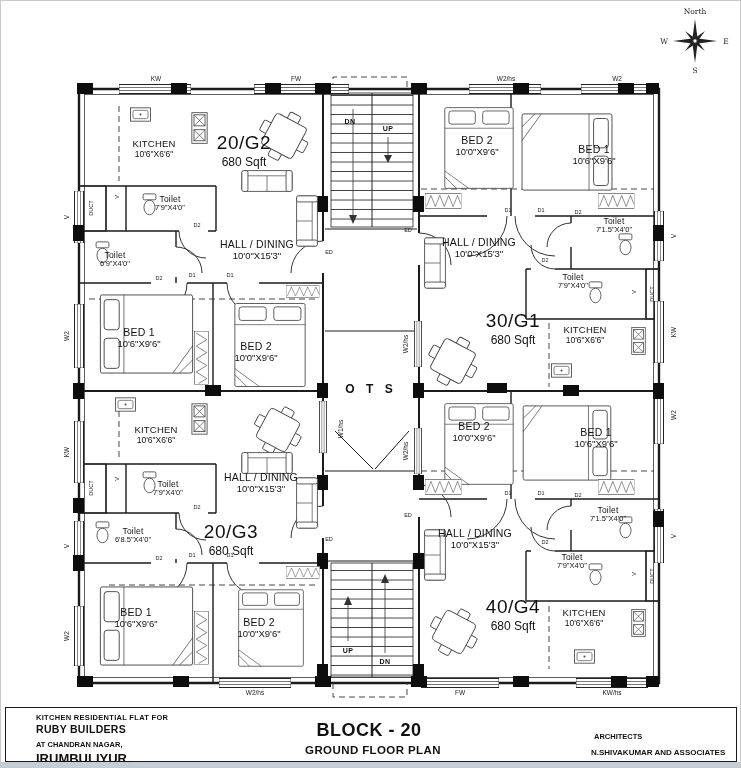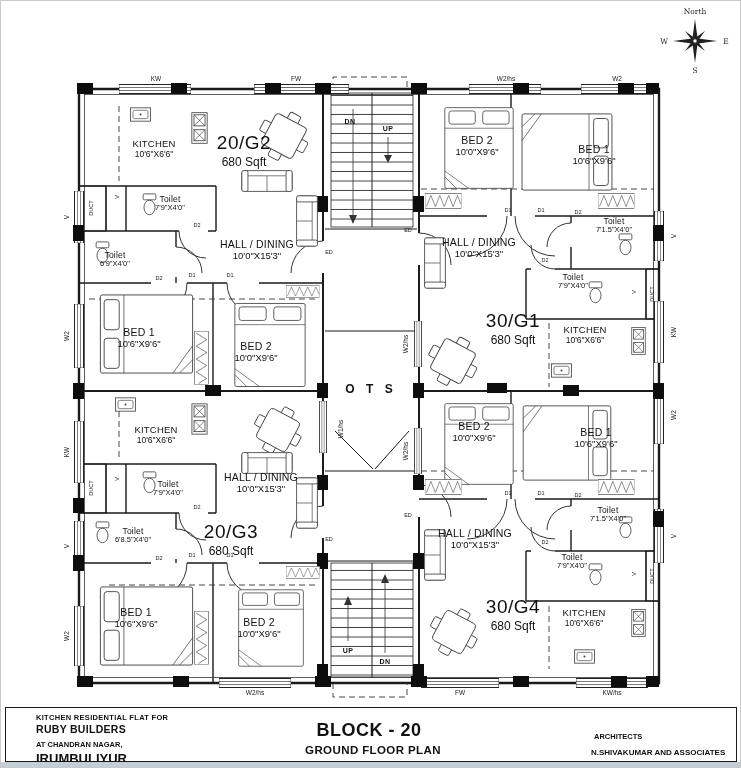--- a/index.html
+++ b/index.html
@@ -355,21 +355,21 @@
   <div class="lbl lg" style="left:135px;top:617px">
     <div class="rname">BED 1</div>
       <div class="rdims">10'6"X9'6"</div>
   </div>
   <div class="lbl lg" style="left:258px;top:627px">
     <div class="rname">BED 2</div>
       <div class="rdims">10'0"X9'6"</div>
   </div>
 
   <div class="lbl unit" style="left:512px;top:614px">
-    <div class="uid">30/G4</div>
+    <div class="uid">40/G4</div>
     <div class="uarea">680 Sqft</div>
   </div>
   <div class="lbl lg" style="left:473px;top:431px">
     <div class="rname">BED 2</div>
       <div class="rdims">10'0"X9'6"</div>
   </div>
   <div class="lbl lg" style="left:595px;top:437px">
     <div class="rname">BED 1</div>
       <div class="rdims">10'6"X9'6"</div>
   </div>

